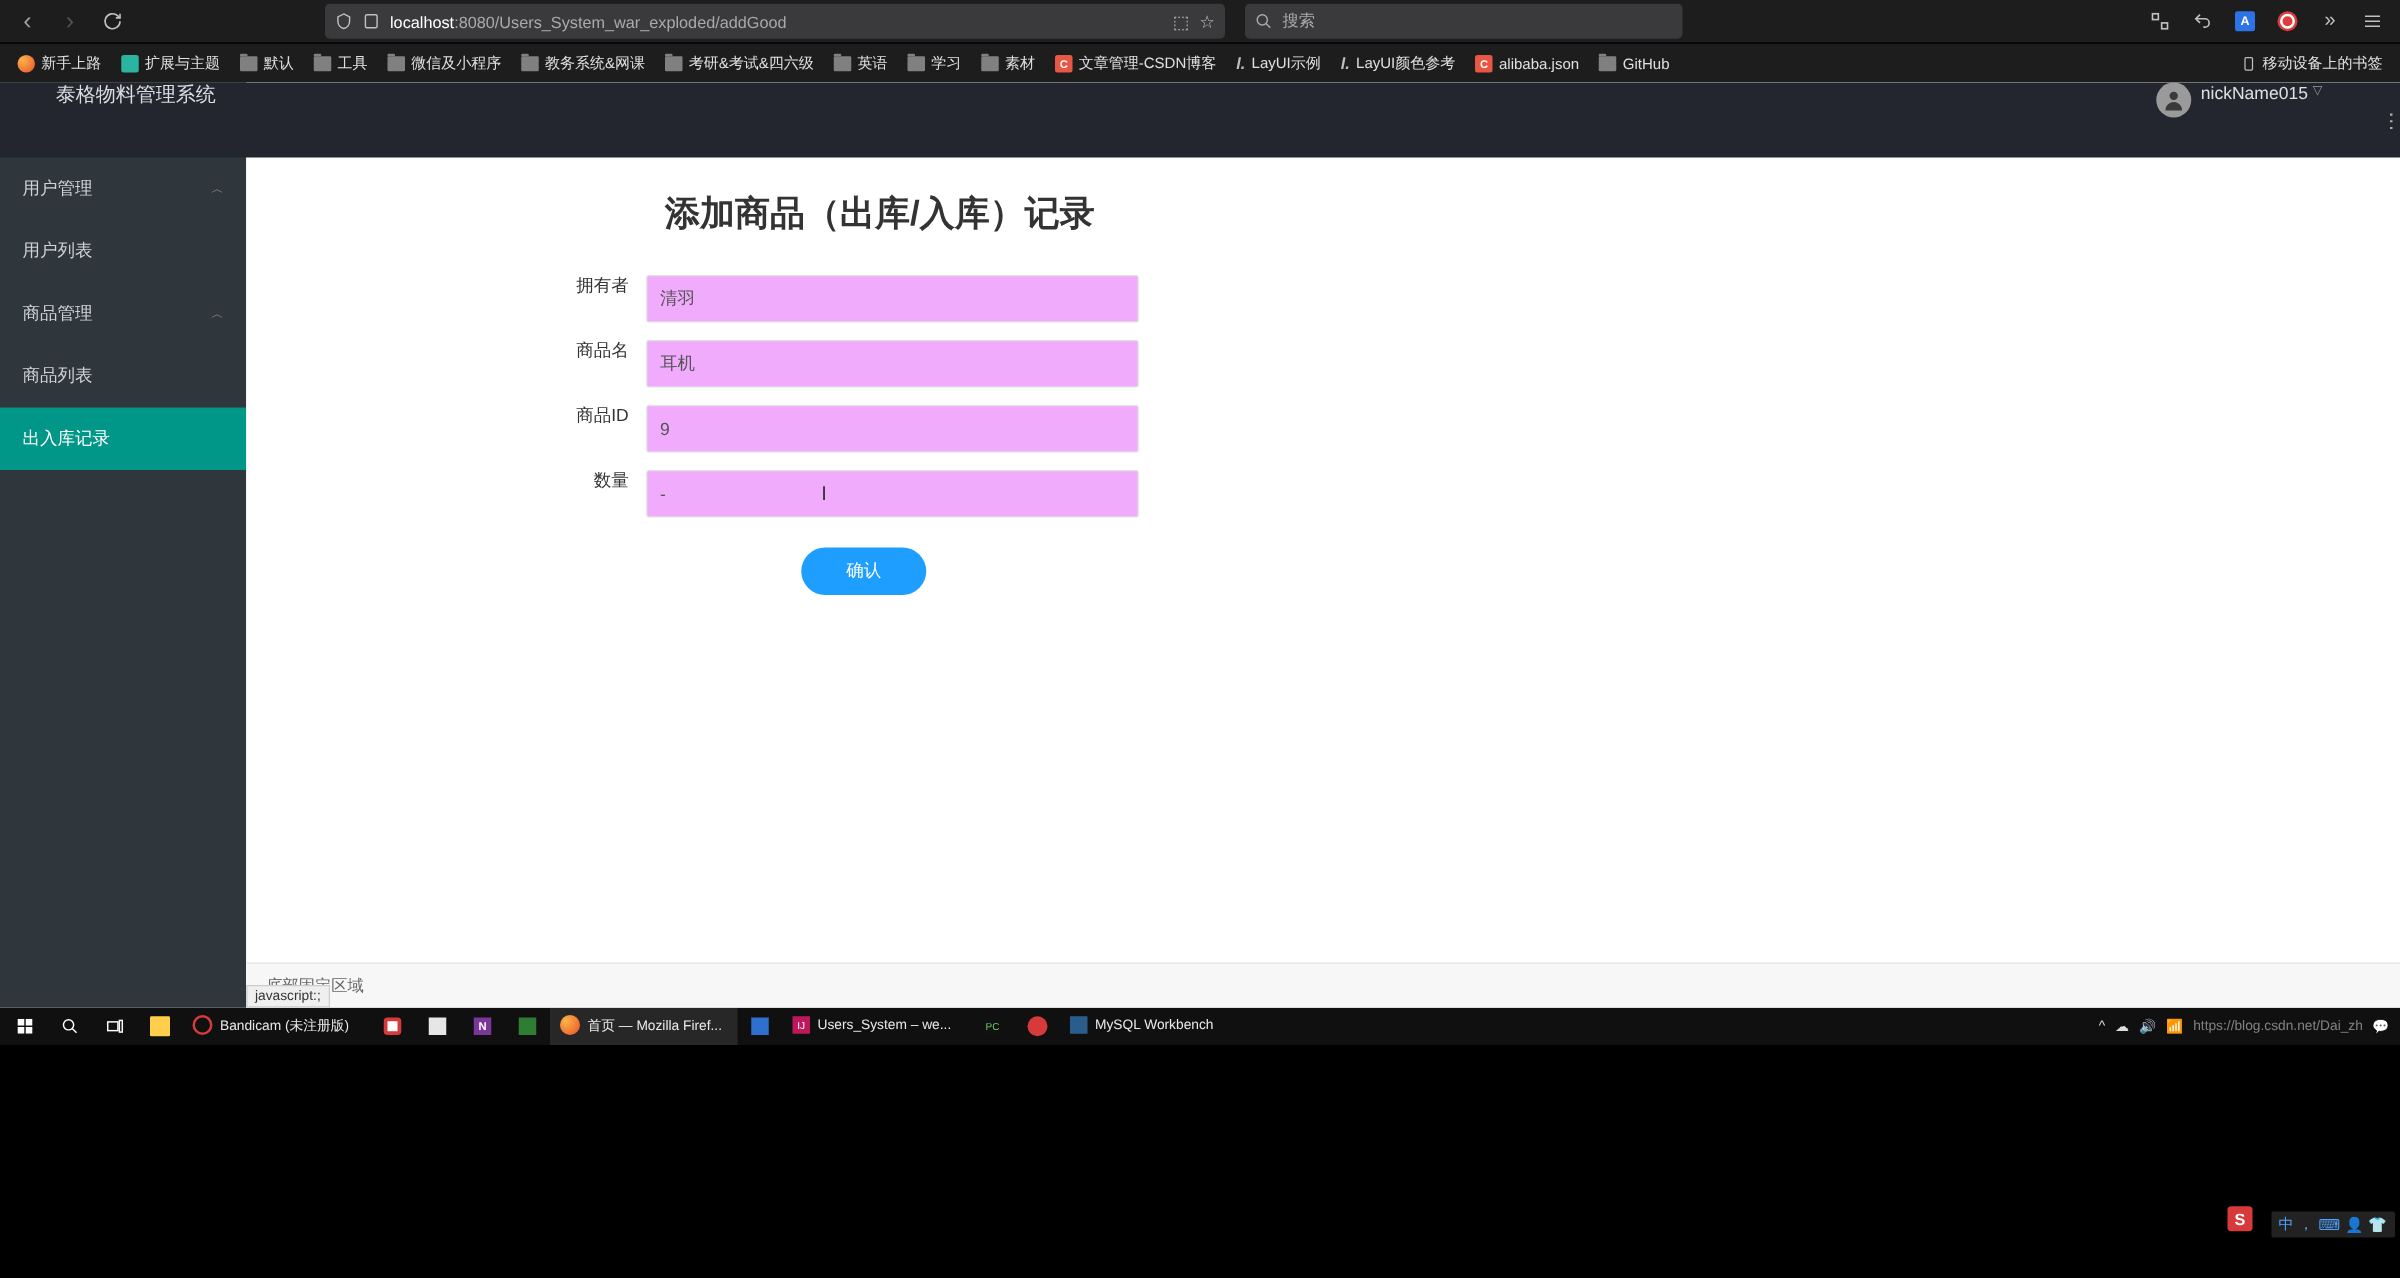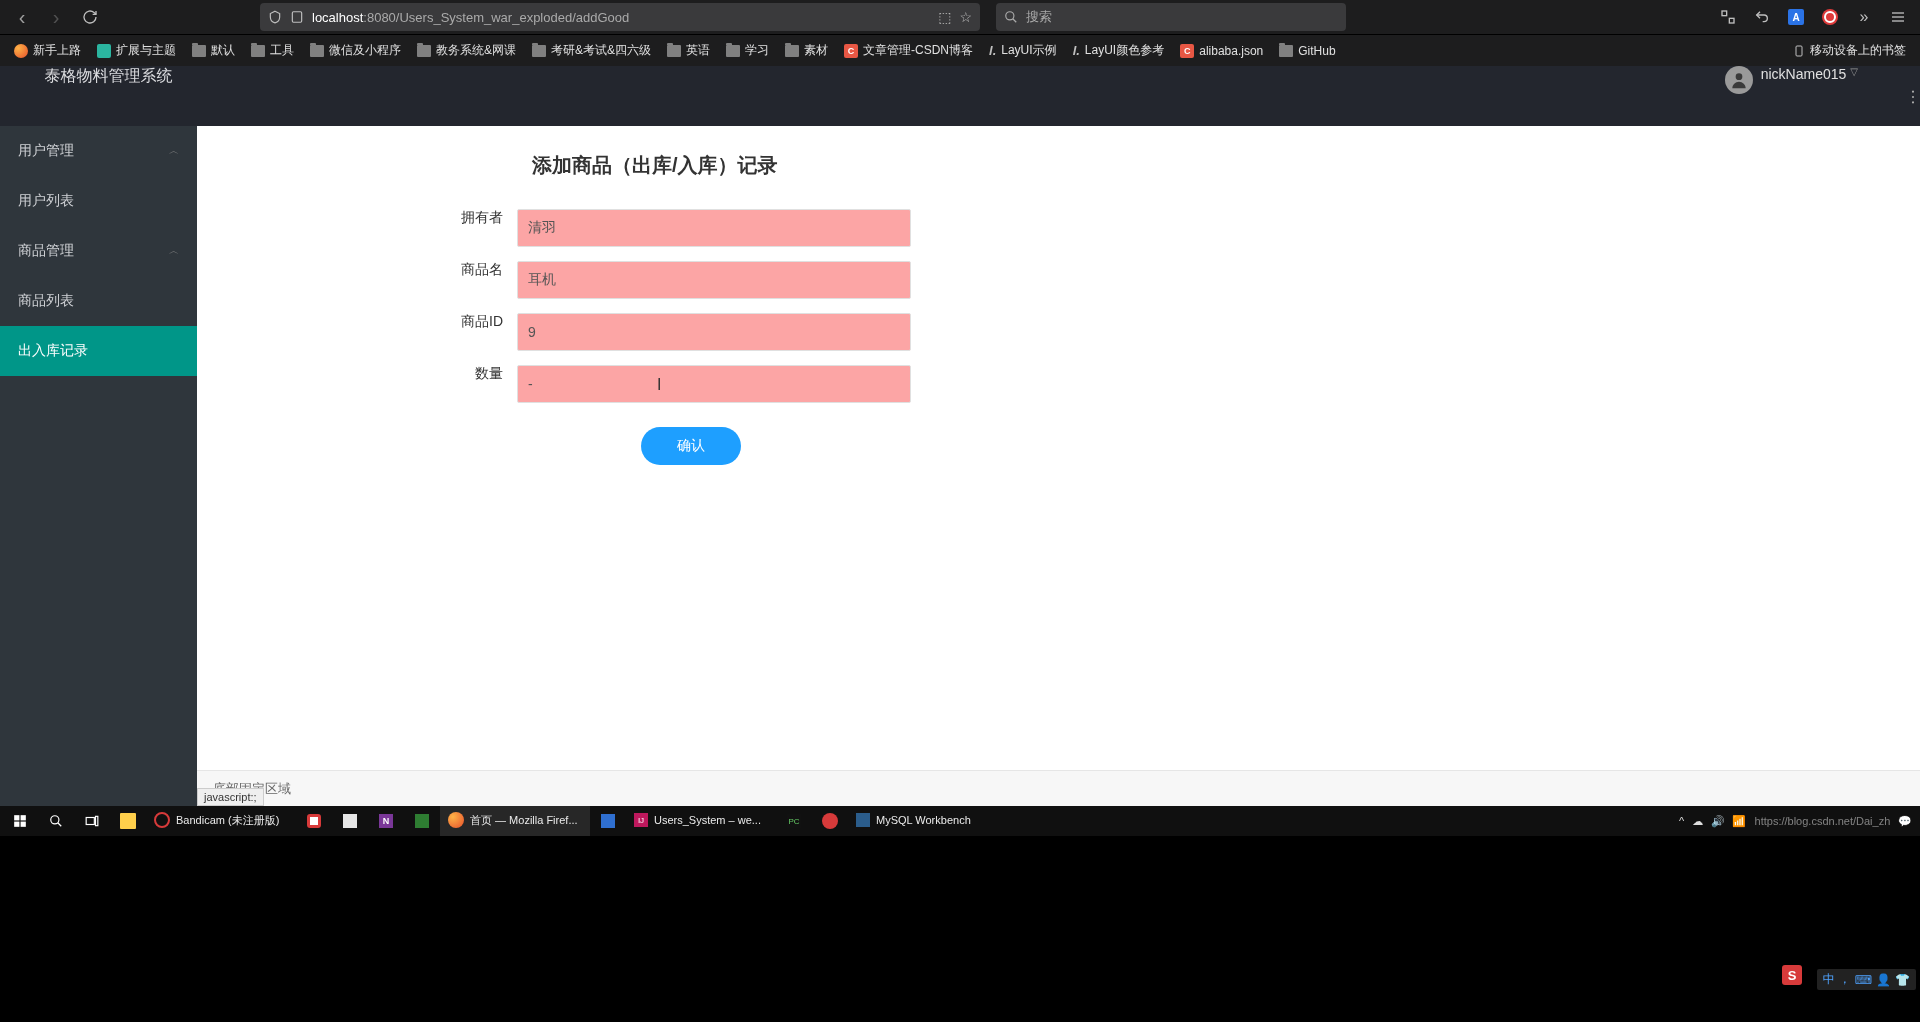--- a/index.html
+++ b/index.html
@@ -42,24 +42,24 @@
 .hdr-chevron { color:#999; font-size:10px; margin-right:28px;}
 .hdr-dots { color:#aaa; font-size:16px; letter-spacing:-2px; transform:rotate(90deg); display:inline-block;}
 
 .sidebar { width: 197px; background: #2f363c; padding-top: 60px; color: #d0d2d6; font-size: 14px; }
 .side-item { height: 50px; display: flex; align-items: center; justify-content: space-between; padding: 0 18px; cursor: pointer; }
 .side-item.sub { padding-left: 18px; }
 .side-item.active { background: #009688; color: #fff; }
 .side-chevron { font-size: 10px; color: #888; }
 
 .content { flex: 1; padding-top: 60px; background: #fff; position: relative; }
-.page-title { font-size: 20px; color: #333; margin: 26px 0 30px 335px; }
+.page-title { font-size: 28px; color: #333; margin: 26px 0 30px 335px; }
 .form-row { display: flex; align-items: flex-start; margin-bottom: 14px; }
 .form-label { width: 320px; text-align: right; padding-right: 14px; font-size: 14px; color: #333; }
-.form-input { width: 394px; height: 38px; border: 1px solid #e0e0e0; border-radius: 2px; padding: 16px 10px; font-size: 14px; color: #555; background:#fca5a5; }
+.form-input { width: 394px; height: 38px; border: 1px solid #e0e0e0; border-radius: 2px; padding: 16px 10px; font-size: 14px; color: #555; background:#f0abfc; }
 .btn-primary { width: 100px; height: 38px; background: #1e9fff; color: #fff; border: none; border-radius: 19px; font-size: 14px; cursor: pointer; margin-left: 444px; margin-top:10px;}
 .footer-fixed { position: absolute; bottom: 0; left: 0; right: 0; height: 36px; background: #f7f7f7; border-top:1px solid #e6e6e6; display:flex; align-items:center; padding-left:16px; font-size:13px; color:#666;}
 .status-bar-browser { position:absolute; bottom:0; left:0; padding:2px 6px; background:#efefef; font-size:11px; color:#333; border:1px solid #ccc;}
 
 
 .taskbar { height: 30px; background: #101010; display: flex; align-items: center; padding: 0 2px; gap: 0; color:#fff; font-size:12px;}
 .tb-btn { height: 30px; min-width: 36px; display: flex; align-items: center; justify-content: center; padding:0 4px;}
 .tb-app { height:30px; display:flex; align-items:center; gap:6px; padding:0 8px; min-width:120px; max-width:170px; border-bottom:2px solid transparent;}
 .tb-app.active { background:#272727; }
 .tb-app-wide { min-width:150px;}

